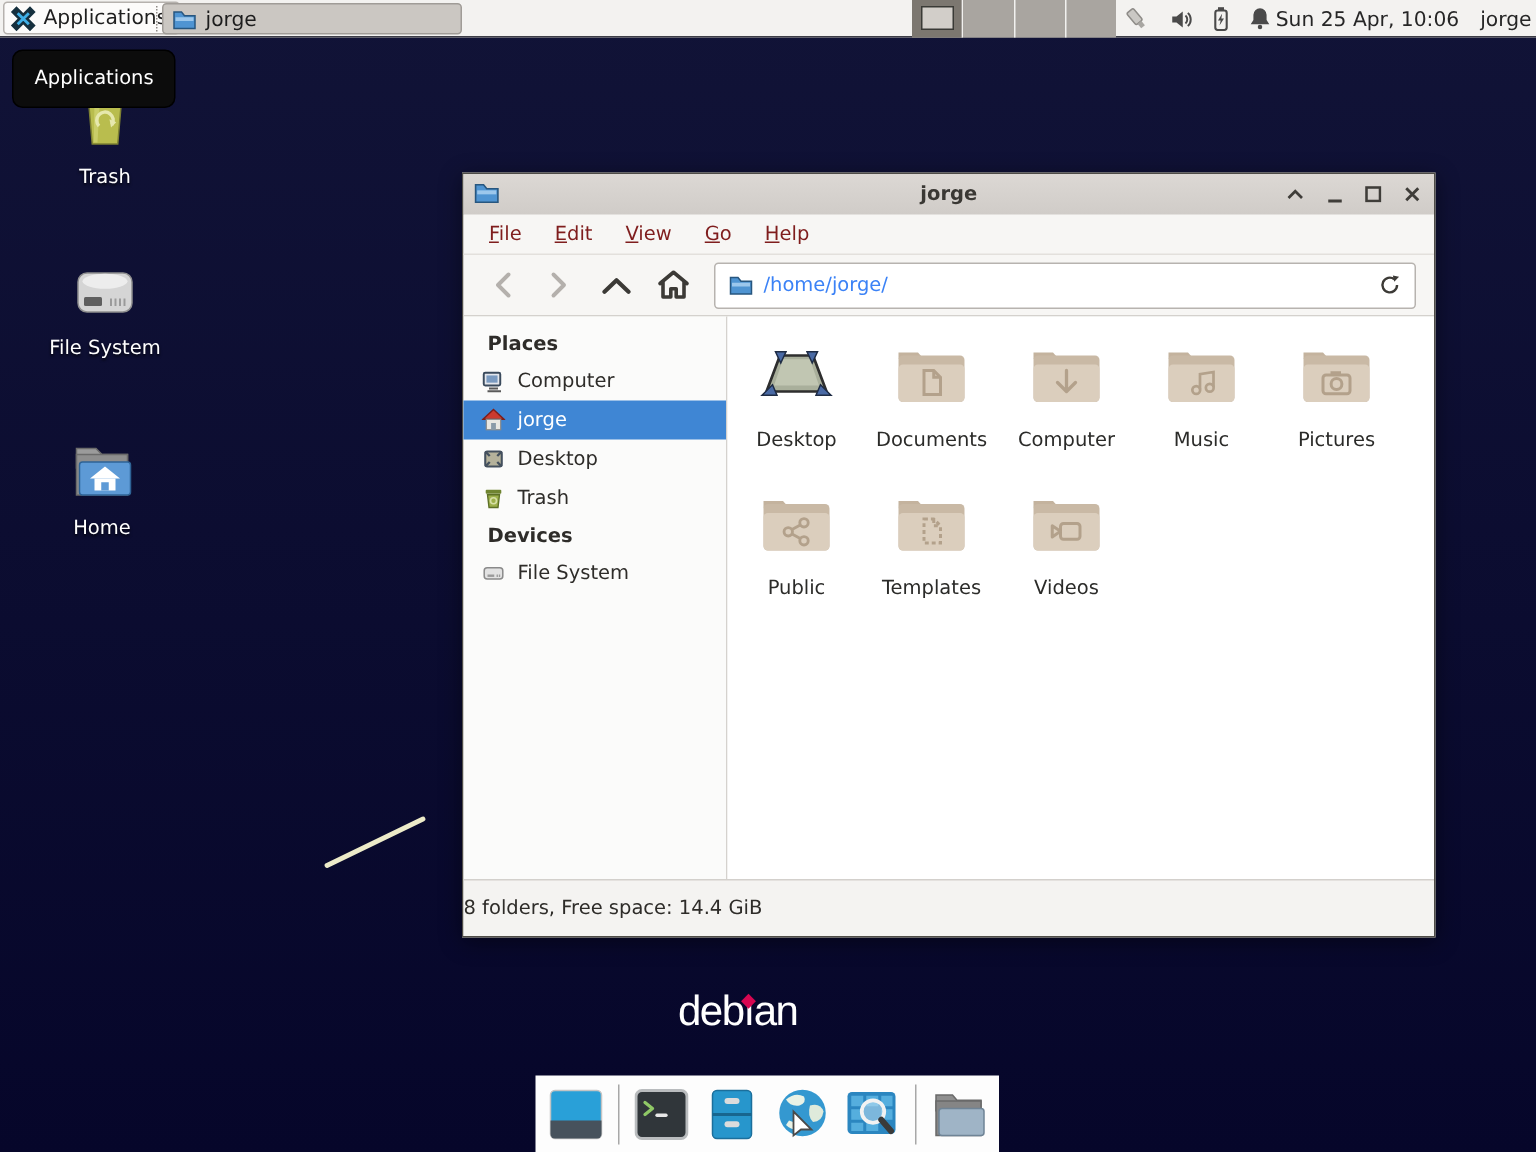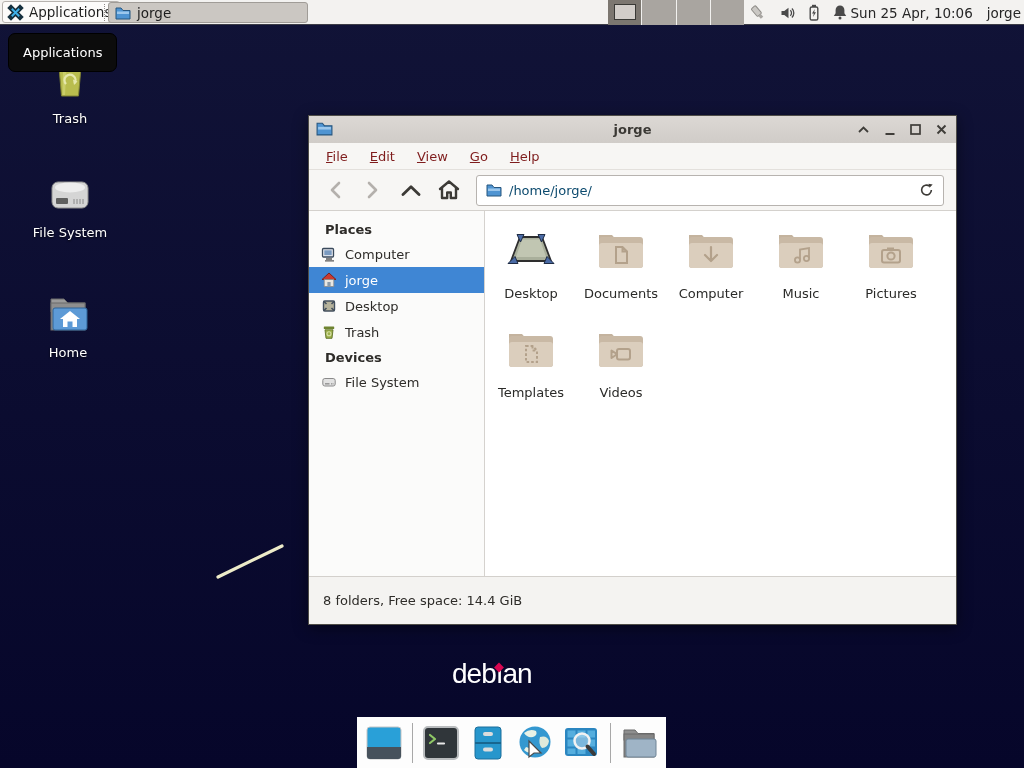--- a/index.html
+++ b/index.html
@@ -97,40 +97,40 @@
 
   .toolbar {
     height:41px; background:#f7f6f4; border-bottom:1px solid #d4d1cd;
     display:flex; align-items:center; padding:0 12px 0 9px; flex:none;
   }
   .nav-btn { width:34px; height:32px; display:flex; align-items:center; justify-content:center; margin-right:4px; border-radius:3px; }
   .pathbar {
     flex:1; height:31px; margin-left:6px;
     background:#fff; border:1px solid #b7b3af; border-radius:3px;
     display:flex; align-items:center; gap:7px; padding:0 9px;
-    font-size:13px; color:#0c4a6e;
+    font-size:13px; color:#3b82f6;
   }
   .pathbar .spacer { flex:1; }
 
   .win-body { flex:1; display:flex; min-height:0; }
   .sidebar {
     width:176px; background:#fbfbfa; border-right:1px solid #d5d2ce;
     padding-top:6px; flex:none;
   }
   .side-header { height:24px; display:flex; align-items:center; padding-left:16px; font-size:13px; font-weight:bold; color:#2e2c29; }
   .side-item { height:26px; display:flex; align-items:center; gap:8px; padding-left:12px; font-size:13px; color:#2e2c29; }
   .side-item.selected { background:#3f86d4; color:#fff; }
 
   .main { flex:1; background:#fff; padding:16px 0 0 1px; display:flex; flex-wrap:wrap; align-content:flex-start; }
   .fm-item { width:90px; height:99px; text-align:center; }
   .fm-item .f-lbl { margin-top:9px; font-size:13px; color:#2b2b29; line-height:15px; }
 
   .statusbar {
-    height:48px; background:#f4f3f1; border-top:1px solid #d3d0cc;
-    display:flex; align-items:center; padding-left:14px;
+    height:38px; background:#f4f3f1; border-top:1px solid #d3d0cc;
+    display:flex; align-items:center; 
     font-size:13px; color:#2e2c29; flex:none;
   }
 
   
   .dock {
     position:absolute; left:357px; top:717px; width:309px; height:51px;
     background:#fdfdfd; z-index:40;
     display:flex; align-items:center; justify-content:center; gap:9px;
   }
   .dock-sep { width:1px; height:40px; background:#a8a8a8; }
@@ -417,20 +417,32 @@
           <path d="M3,5 h13 l4,4.5 h-17 z" fill="#c4b39e"></path>
           <rect x="3" y="7" width="44" height="31" rx="3" fill="#c9b9a5"></rect>
           <rect x="3" y="13" width="44" height="25" rx="3" fill="#dbcebd"></rect>
           <rect x="16" y="20" width="18" height="12.5" rx="2" fill="none" stroke="#b3a18b" stroke-width="2"></rect>
           <rect x="21" y="17.5" width="7" height="3" fill="#b3a18b"></rect>
           <circle cx="25" cy="26" r="3.6" fill="none" stroke="#b3a18b" stroke-width="2"></circle>
         </svg>
         <div class="f-lbl">Pictures</div>
       </div>
 
+      <div class="fm-item">
+        <svg width="50" height="46" viewBox="0 0 50 40">
+          <path d="M3,5 h13 l4,4.5 h-17 z" fill="#c4b39e"></path>
+          <rect x="3" y="7" width="44" height="31" rx="3" fill="#c9b9a5"></rect>
+          <rect x="3" y="13" width="44" height="25" rx="3" fill="#dbcebd"></rect>
+          <circle cx="19.5" cy="25.5" r="2.8" fill="none" stroke="#b3a18b" stroke-width="1.9"></circle>
+          <circle cx="30" cy="19.5" r="2.8" fill="none" stroke="#b3a18b" stroke-width="1.9"></circle>
+          <circle cx="30" cy="31.5" r="2.8" fill="none" stroke="#b3a18b" stroke-width="1.9"></circle>
+          <path d="M22,24 l5.5,-3 M22,27 l5.5,3" stroke="#b3a18b" stroke-width="1.9"></path>
+        </svg>
+        <div class="f-lbl">Public</div>
+      </div>
 
       <div class="fm-item">
         <svg width="50" height="46" viewBox="0 0 50 40">
           <path d="M3,5 h13 l4,4.5 h-17 z" fill="#c4b39e"></path>
           <rect x="3" y="7" width="44" height="31" rx="3" fill="#c9b9a5"></rect>
           <rect x="3" y="13" width="44" height="25" rx="3" fill="#dbcebd"></rect>
           <path d="M20,17 h6.5 l4.5,4.5 V33 h-11 z M26.5,17 v4.5 h4.5" fill="none" stroke="#b3a18b" stroke-width="2" stroke-dasharray="2.6 2"></path>
         </svg>
         <div class="f-lbl">Templates</div>
       </div>

